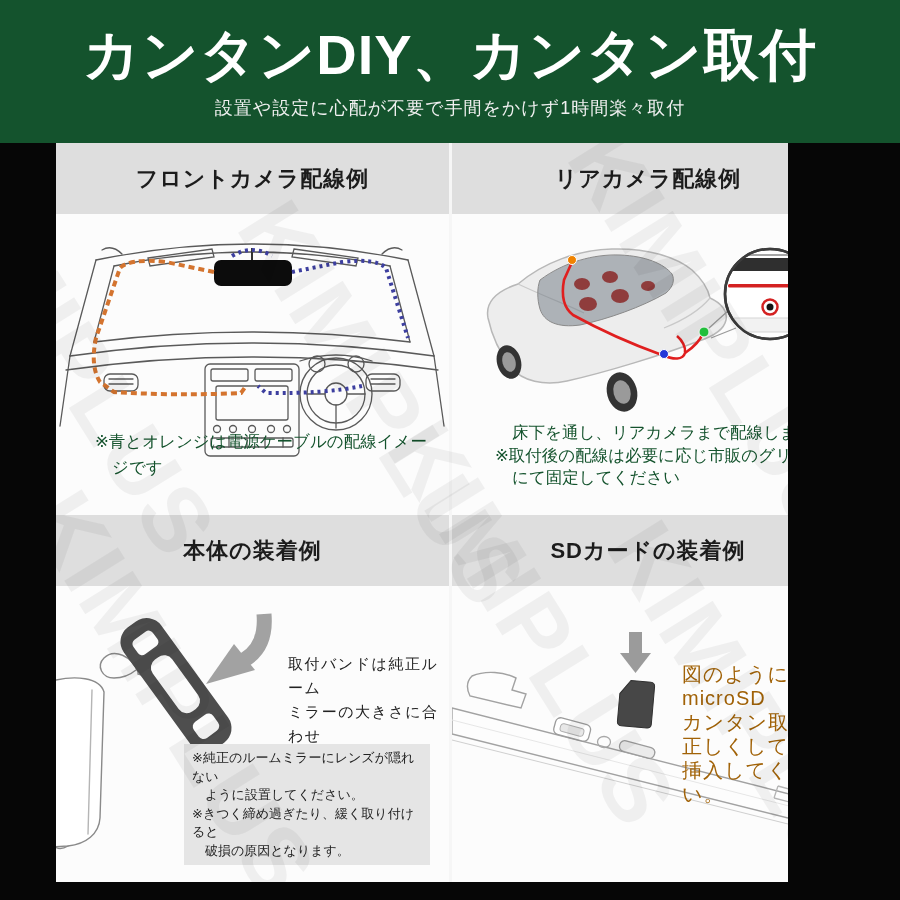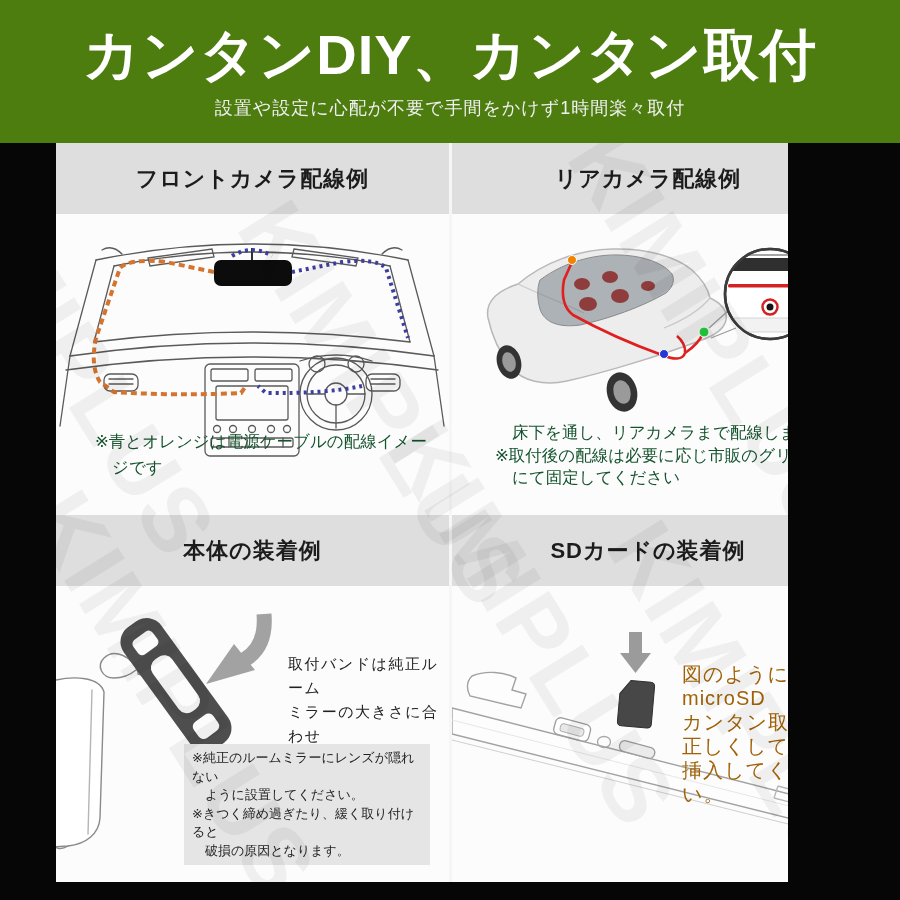--- a/index.html
+++ b/index.html
@@ -1,19 +1,19 @@
 <!DOCTYPE html>
 <html><head>
 <meta charset="utf-8">
 <style>
   html,body{margin:0;padding:0;background:#060606;}
   .page{position:relative;width:900px;height:900px;background:#060606;overflow:hidden;
         font-family:"Liberation Sans","DejaVu Sans",sans-serif;}
   
-  .header{position:absolute;left:0;top:0;width:900px;height:143px;background:#4d7c0f;}
+  .header{position:absolute;left:0;top:0;width:900px;height:143px;background:#14532d;}
   .title{position:absolute;left:0;top:18px;width:900px;text-align:center;
          color:#ffffff;font-size:56px;font-weight:bold;letter-spacing:1px;}
   .subtitle{position:absolute;left:0;top:96px;width:900px;text-align:center;
          color:#f0f0f0;font-size:18px;letter-spacing:1px;}
   
   .content{position:absolute;left:56px;top:143px;width:732px;height:739px;
            background:#fcfcfc;overflow:hidden;}
   .phead{position:absolute;height:71px;background:#dedede;display:flex;
          align-items:center;justify-content:center;font-size:22px;font-weight:bold;
          color:#1c1c1c;letter-spacing:1px;}

